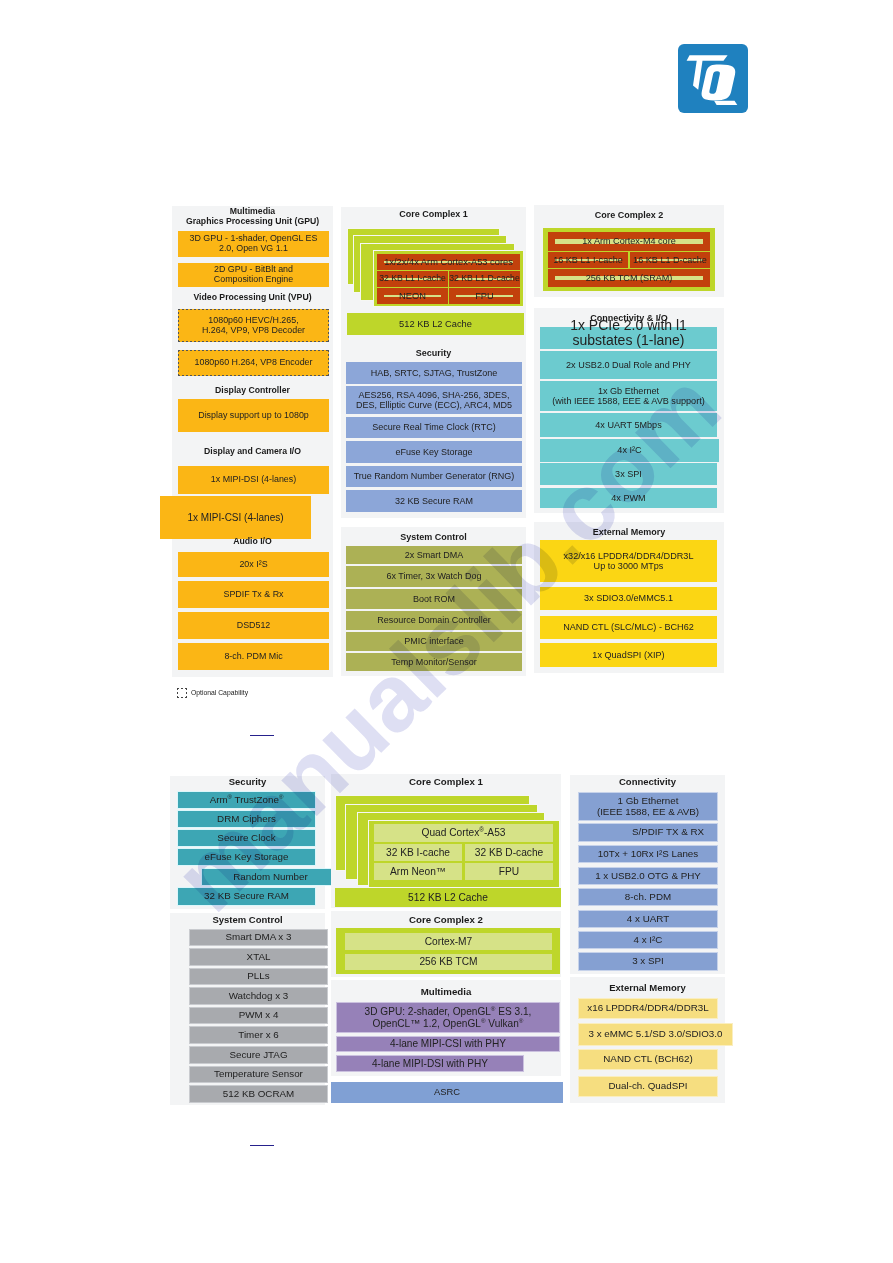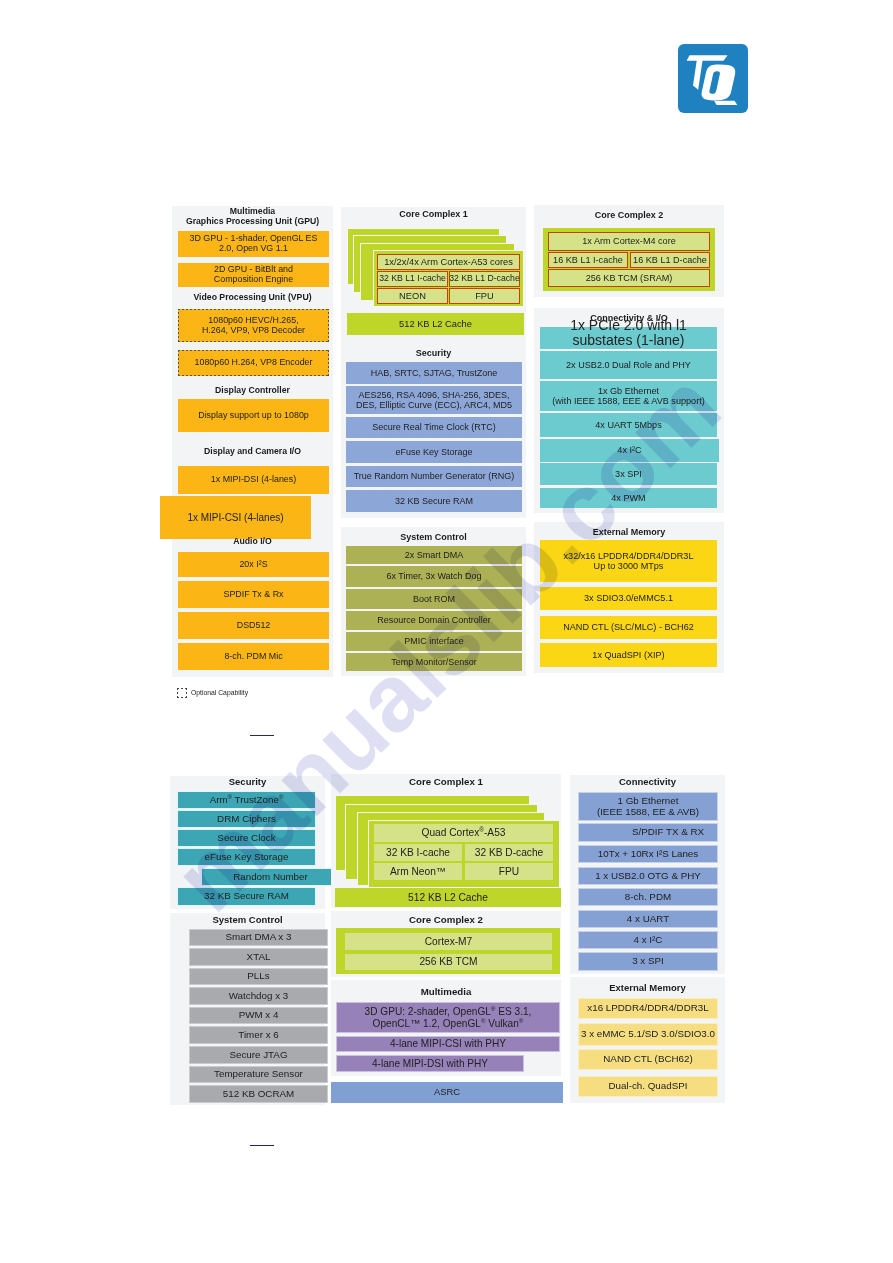--- a/index.html
+++ b/index.html
@@ -26,21 +26,21 @@
   .blk.dash::after{content:"";position:absolute;inset:0;pointer-events:none;
     background:
       repeating-linear-gradient(90deg,#555 0 2px,transparent 2px 4px) top/100% 1px no-repeat,
       repeating-linear-gradient(90deg,#555 0 2px,transparent 2px 4px) bottom/100% 1px no-repeat,
       repeating-linear-gradient(0deg,#555 0 2px,transparent 2px 4px) left/1px 100% no-repeat,
       repeating-linear-gradient(0deg,#555 0 2px,transparent 2px 4px) right/1px 100% no-repeat;}
 
   
   .c-orange{background:#FBB615;}
   .c-green{background:#BED62A;}
-  .c-lgreen{background:#D6E287;border:1px solid #c2410c;}
+  .c-lgreen{background:#D6E287;border:7px solid #c2410c;}
   .c-blue{background:#8CA6D8;}
   .c-teal{background:#6CCBCF;}
   .c-olive{background:#ACB155;}
   .c-yellow{background:#FBD614;}
   
   .d-teal{background:#3DA6B4;border:1px solid #dcf7fb;}
   .d-gray{background:#A8AAAE;border:1px solid #c9cbcf;margin-left:12px;}
   .d-green{background:#BED62A;}
   .d-lgreen{background:#D6E287;border:1px solid #BED62A;}
   .d-purple{background:#9681B8;border:1px solid #cbc1df;}
@@ -387,21 +387,21 @@
       </div>
     <div class="blk d-blue" style="left:578px;top:952px;width:140px;height:19px;font-size:9.8px;">
       <span>3 x SPI</span>
       </div>
 
     <div class="panel" style="left:570px;top:977px;width:155px;height:126px;"></div>
     <div class="phead" style="left:570px;top:983px;width:155px;font-size:9.5px;">External Memory</div>
     <div class="blk d-yellow" style="left:578px;top:998px;width:140px;height:21px;font-size:9.8px;">
       <span>x16 LPDDR4/DDR4/DDR3L</span>
       </div>
-    <div class="blk d-yellow" style="left:578px;top:1023px;width:140px;height:23px;font-size:9.8px;">
+    <div class="blk d-yellow" style="left:578px;top:1023px;width:155px;height:23px;font-size:9.8px;">
       <span>3 x eMMC 5.1/SD 3.0/SDIO3.0</span>
       </div>
     <div class="blk d-yellow" style="left:578px;top:1049px;width:140px;height:21px;font-size:9.8px;">
       <span>NAND CTL (BCH62)</span>
       </div>
     <div class="blk d-yellow" style="left:578px;top:1076px;width:140px;height:21px;font-size:9.8px;">
       <span>Dual-ch. QuadSPI</span>
       </div>
   </div>
 

